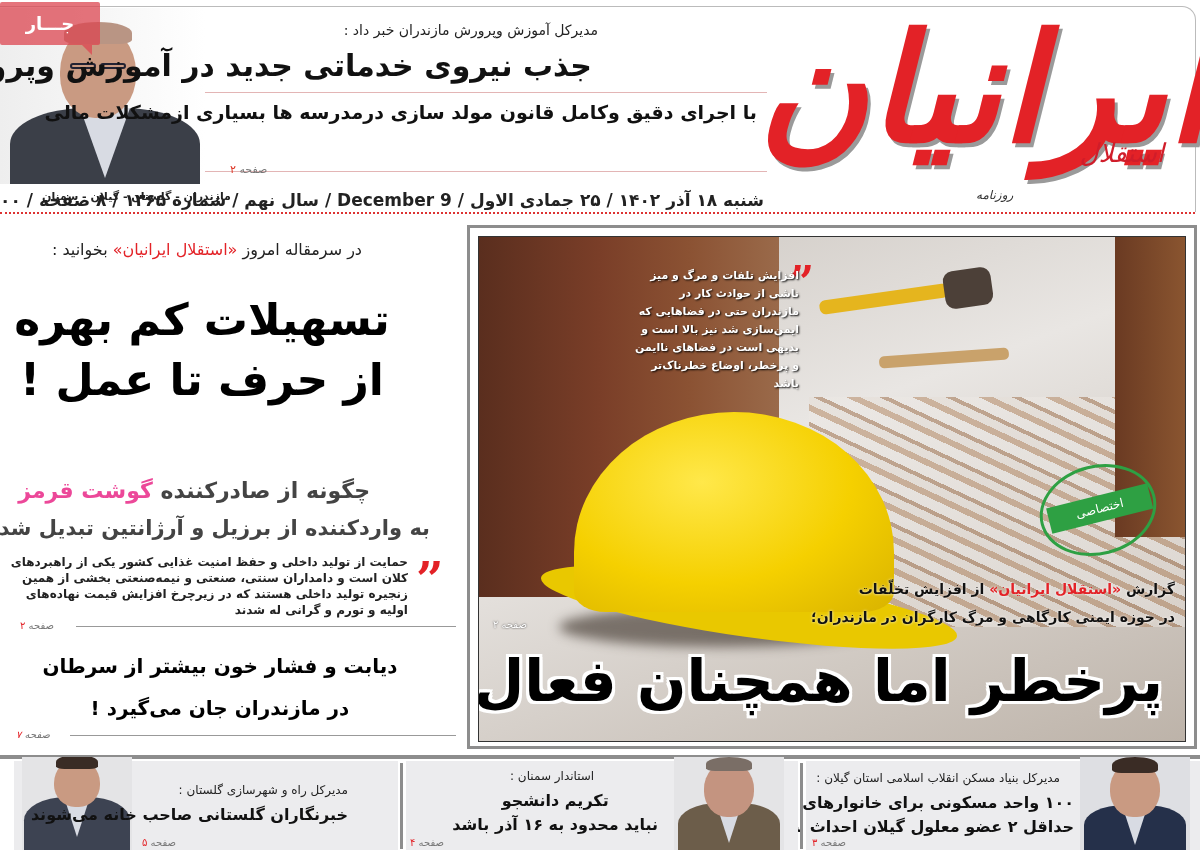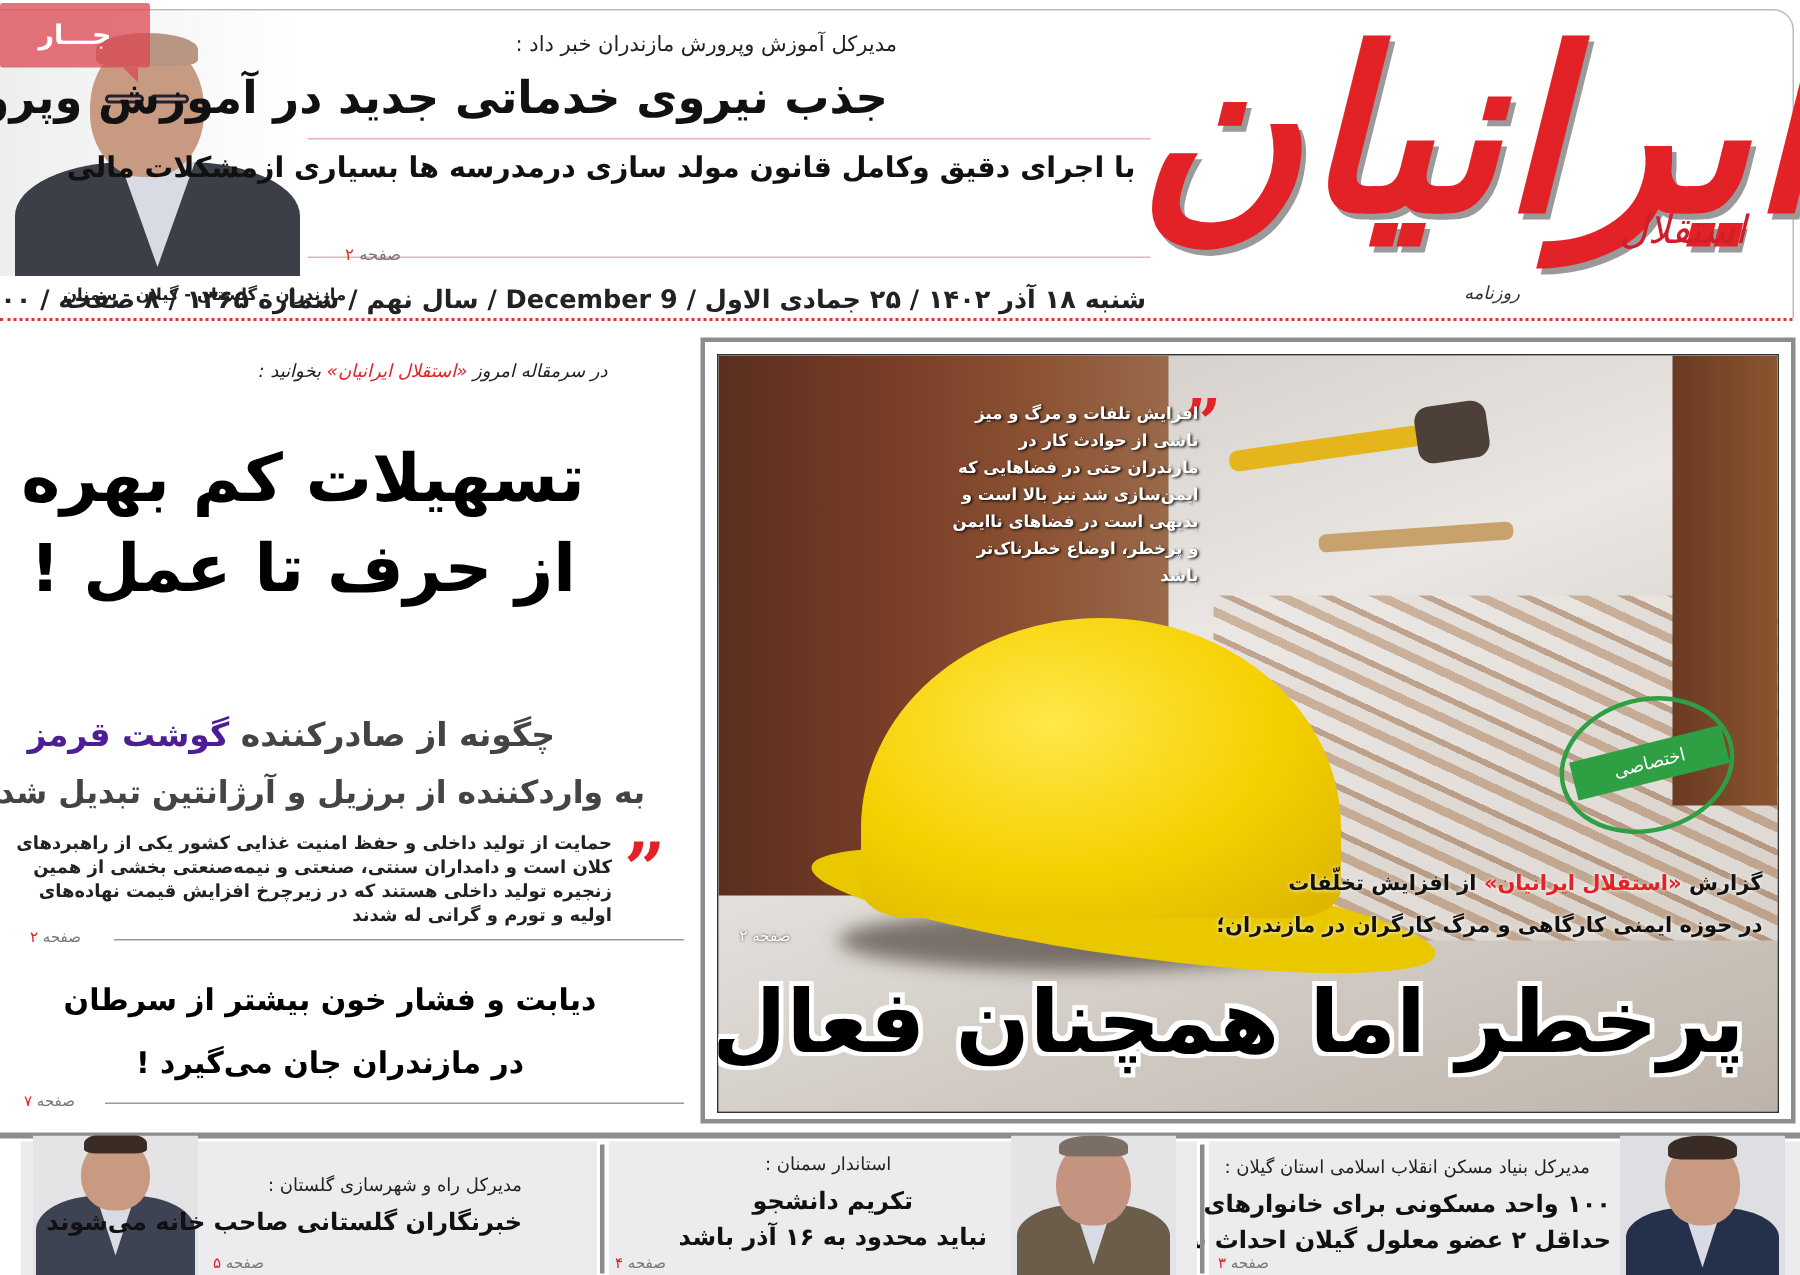--- a/index.html
+++ b/index.html
@@ -31,25 +31,25 @@
   .logo { position: absolute; left: 758px; top: 6px; width: 420px; height: 200px; }
   .logo-main { position: absolute; left: 0; top: -8px; font-size: 150px; font-weight: bold; font-style: italic; color: #e32227; text-shadow: 3px 4px 0 #9a9a9a; line-height: 180px; white-space: nowrap; font-family: "DejaVu Serif", serif; }
   .logo-est { position: absolute; right: 14px; top: 132px; font-size: 26px; color: #d01d2a; font-style: italic; font-family: "DejaVu Serif", serif; }
   .logo-rooz { position: absolute; left: 218px; top: 182px; font-size: 12px; color: #333; font-style: italic; }
 
   .dateline { position: absolute; right: 436px; top: 190px; font-size: 17px; font-weight: bold; color: #222; white-space: nowrap; }
   .regions { position: absolute; left: 42px; top: 190px; font-size: 11px; font-weight: bold; color: #222; white-space: nowrap; }
   .dotted { position: absolute; left: 0; top: 212px; width: 1195px; border-top: 2px dotted #d33; }
 
   
-  .editorial-kicker { position: absolute; right: 795px; top: 240px; font-size: 12px; color: #222; white-space: nowrap; font-style: italic; }
+  .editorial-kicker { position: absolute; right: 838px; top: 240px; font-size: 16px; color: #222; white-space: nowrap; }
   .editorial-kicker .hl { color: #e32227; }
   .editorial-title { position: absolute; right: 798px; top: 290px; width: 400px; font-size: 44px; font-weight: bold; line-height: 60px; text-align: center; color: #000; }
   .meat-title1 { position: absolute; right: 830px; top: 478px; font-size: 22px; font-weight: bold; color: #444; white-space: nowrap; }
-  .meat-title1 .hl { color: #4c1d95; }
+  .meat-title1 .hl { color: #ec4899; }
   .meat-title2 { position: absolute; right: 770px; top: 516px; font-size: 21px; font-weight: bold; color: #444; white-space: nowrap; }
   .quote-mark { position: absolute; font-size: 48px; font-weight: bold; color: #e32227; line-height: 40px; font-family: "DejaVu Serif", serif; }
   .meat-body { position: absolute; right: 792px; top: 554px; width: 400px; font-size: 12px; font-weight: bold; line-height: 16px; color: #222; }
   .page-ref { position: absolute; font-size: 10px; color: #777; white-space: nowrap; }
   .page-ref .num { color: #e32227; }
   .hr { position: absolute; border-top: 1px solid #999; }
   .diabetes-title { position: absolute; right: 760px; top: 645px; width: 440px; font-size: 20px; font-weight: bold; line-height: 42px; text-align: center; color: #000; }
 
   
   .feature { position: absolute; left: 467px; top: 225px; width: 730px; height: 524px; border: 3px solid #8d8d8d; background: #fff; }
@@ -143,21 +143,21 @@
 <div class="page-ref rtl" style="left:20px;top:620px;">
   <span>صفحه</span>
   <span class="num">۲</span>
 </div>
 <div class="hr" style="left:76px;top:626px;width:380px;"></div>
 
 <div class="diabetes-title rtl">
   <div>دیابت و فشار خون بیشتر از سرطان</div>
   <div>در مازندران جان می‌گیرد !</div>
 </div>
-<div class="page-ref rtl" style="left:16px;top:729px;">
+<div class="page-ref rtl" style="left:16px;top:729px;font-style:italic;">
   <span>صفحه</span>
   <span class="num">۷</span>
 </div>
 <div class="hr" style="left:70px;top:735px;width:386px;"></div>
 
 <div class="feature">
   <div class="feature-inner">
     <div class="ph-floor"></div>
     <div class="ph-chips"></div>
     <div class="ph-wood-left"></div>

